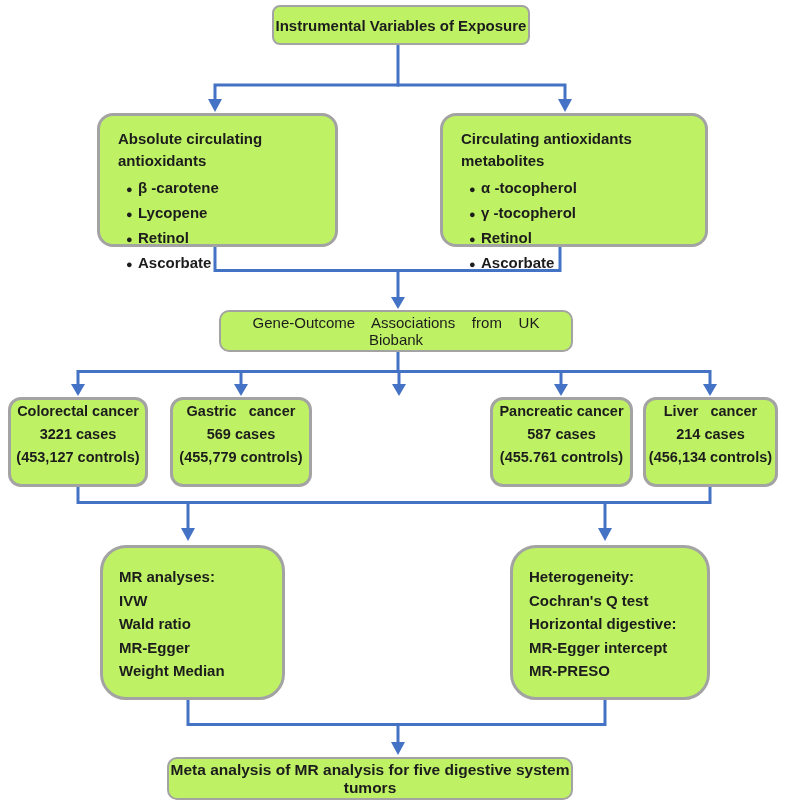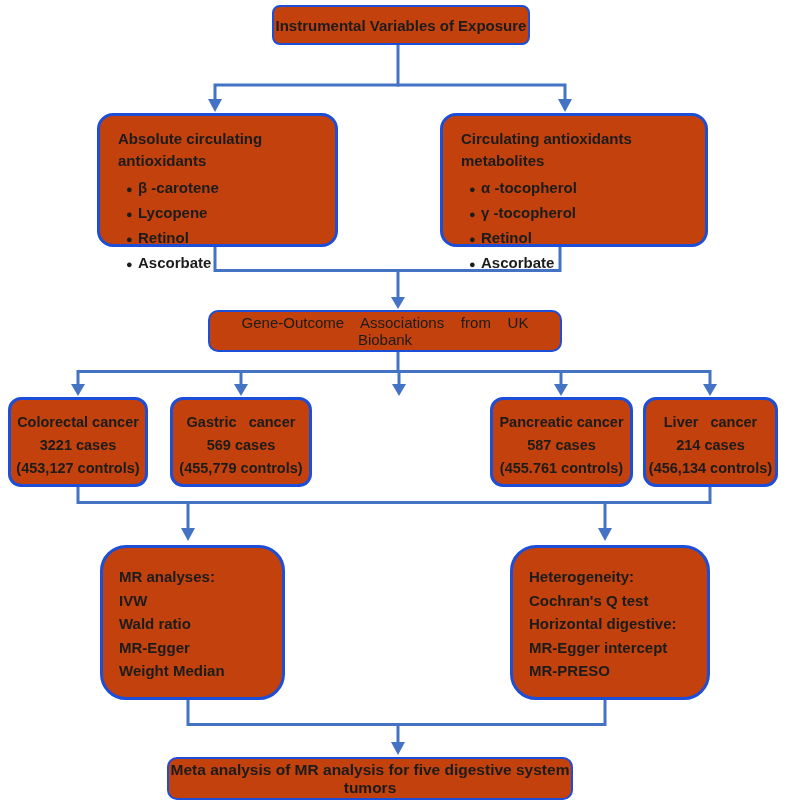--- a/index.html
+++ b/index.html
@@ -8,40 +8,40 @@
     width:790px;height:808px;
     background:#ffffff;
     font-family:"Liberation Sans", sans-serif;
     color:#1c1c1c;
     overflow:hidden;
   }
   svg.connectors{position:absolute;left:0;top:0;z-index:1;}
   .box{
     position:absolute;
     box-sizing:border-box;
-    border:3px solid #1d4ed8;
-    background:#c2410c;
+    border:3px solid #a3a3a3;
+    background:#bef264;
     z-index:2;
   }
   .label{white-space:pre-wrap;}
   .centered{display:flex;align-items:center;justify-content:center;text-align:center;}
   
   .top-box{left:272px;top:5px;width:258px;height:40px;border-radius:8px;border-width:2.5px;font-size:15px;font-weight:600;}
   
   .exp-box{top:113px;height:134px;border-radius:16px;padding:12px 23px 0 18px;font-size:15px;font-weight:bold;}
   .exp-left{left:97px;width:241px;}
   .exp-right{left:440px;width:268px;}
   .exp-title{margin:0 0 4px 0;line-height:22px;}
   .bullet-row{display:flex;align-items:baseline;line-height:23px;}
   .bullet{width:12px;font-size:11px;margin-left:8px;}
   .bullet-text{}
   
-  .gene-box{left:208px;top:310px;width:354px;height:42px;border-radius:10px;border-width:2.5px;font-size:15px;}
+  .gene-box{left:219px;top:310px;width:354px;height:42px;border-radius:10px;border-width:2.5px;font-size:15px;}
   
-  .cancer-box{top:397px;height:90px;border-radius:13px;font-size:14.5px;font-weight:bold;padding-top:11px;box-sizing:border-box;text-align:center;line-height:23px;}
+  .cancer-box{top:397px;height:90px;border-radius:13px;font-size:14.5px;font-weight:bold;box-sizing:border-box;text-align:center;line-height:23px;}
   .cancer-1{left:8px;width:140px;}
   .cancer-2{left:170px;width:142px;}
   .cancer-3{left:330px;width:138px;}
   .cancer-4{left:490px;width:143px;}
   .cancer-5{left:643px;width:135px;}
   
   .analysis-box{top:545px;height:155px;border-radius:26px;font-size:15px;font-weight:bold;padding:17px 6px 0 16px;box-sizing:border-box;line-height:23.5px;}
   .mr-box{left:100px;width:185px;}
   .het-box{left:510px;width:200px;}
   

